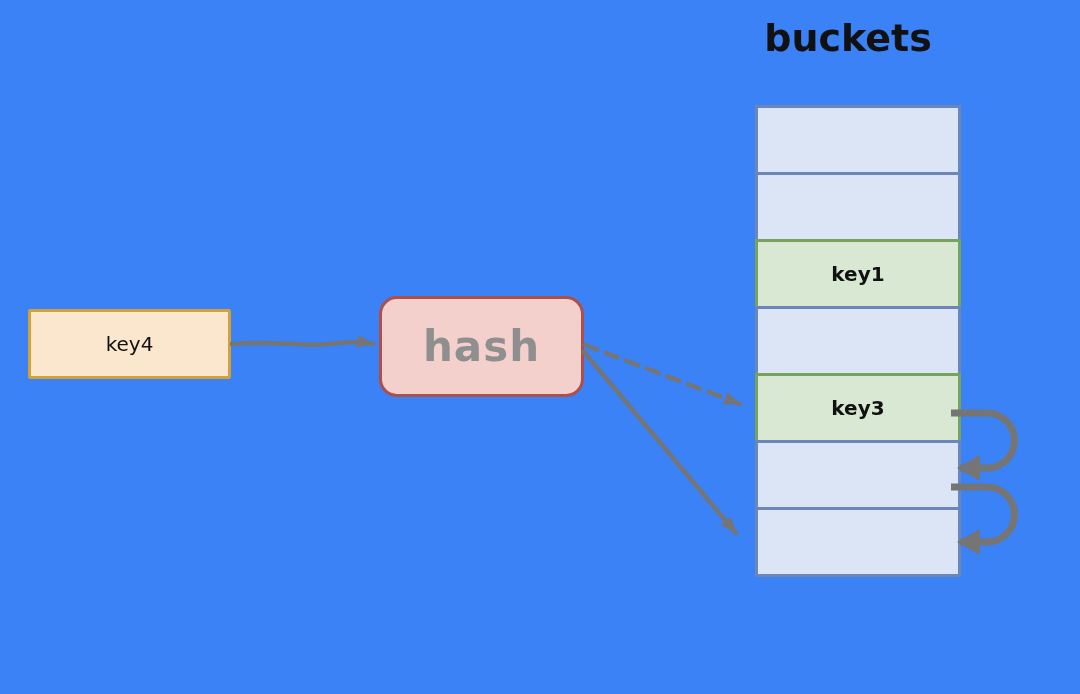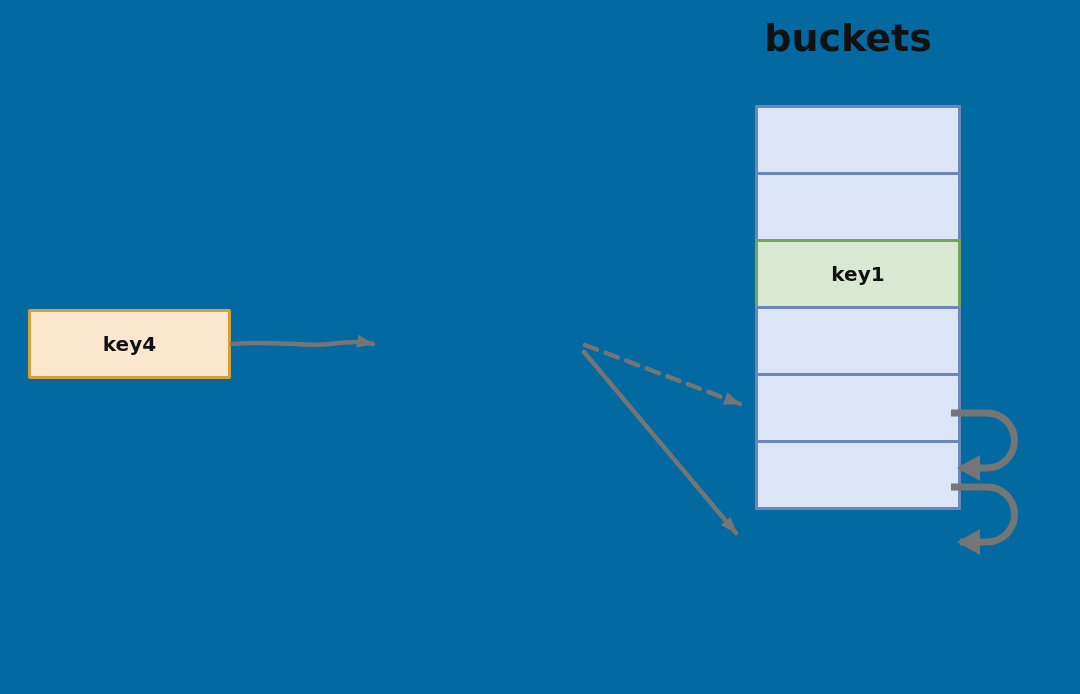--- a/index.html
+++ b/index.html
@@ -13,21 +13,21 @@
     --hash-stroke: #ad4f4a;
     --hash-text: #8f8f8f;
     --arrow: #757575;
     --label-text: #111111;
   }
   html, body { margin: 0; padding: 0; background: #ffffff; }
   .canvas {
     position: relative;
     width: 1080px;
     height: 694px;
-    background: #0369a1;
+    background: #3b82f6;
     overflow: hidden;
     font-family: "DejaVu Sans", sans-serif;
   }
   .title {
     position: absolute;
     left: 745px;
     top: 16px;
     width: 206px;
     text-align: center;
     font-size: 38px;
@@ -41,21 +41,21 @@
     width: 203px;
     height: 70px;
     box-sizing: border-box;
     background: var(--key-fill);
     border: 3px solid var(--key-stroke);
     border-radius: 2px;
     display: flex;
     align-items: center;
     justify-content: center;
     font-size: 20px;
-    font-weight: bold;
+    font-weight: normal;
     color: var(--label-text);
   }
   .hash-box {
     position: absolute;
     left: 379px;
     top: 296px;
     width: 205px;
     height: 101px;
     box-sizing: border-box;
     background: var(--hash-fill);
@@ -116,33 +116,39 @@
 <body>
 
 <div class="canvas">
 
   <div class="title">buckets</div>
 
   <div class="key-box">
     <span>key4</span>
   </div>
 
+  <div class="hash-box">
+    <span>hash</span>
+  </div>
 
   <div class="buckets">
     <div class="bucket-row" data-state="empty">
       <span></span>
     </div>
     <div class="bucket-row" data-state="empty">
       <span></span>
     </div>
     <div class="bucket-row" data-state="occupied">
       <span>key1</span>
     </div>
     <div class="bucket-row" data-state="empty">
       <span></span>
+    </div>
+    <div class="bucket-row" data-state="occupied">
+      <span>key3</span>
     </div>
     <div class="bucket-row" data-state="empty">
       <span></span>
     </div>
     <div class="bucket-row" data-state="empty">
       <span></span>
     </div>
   </div>
 
   <svg class="arrows-layer" width="1080" height="694" viewBox="0 0 1080 694" xmlns="http://www.w3.org/2000/svg">

